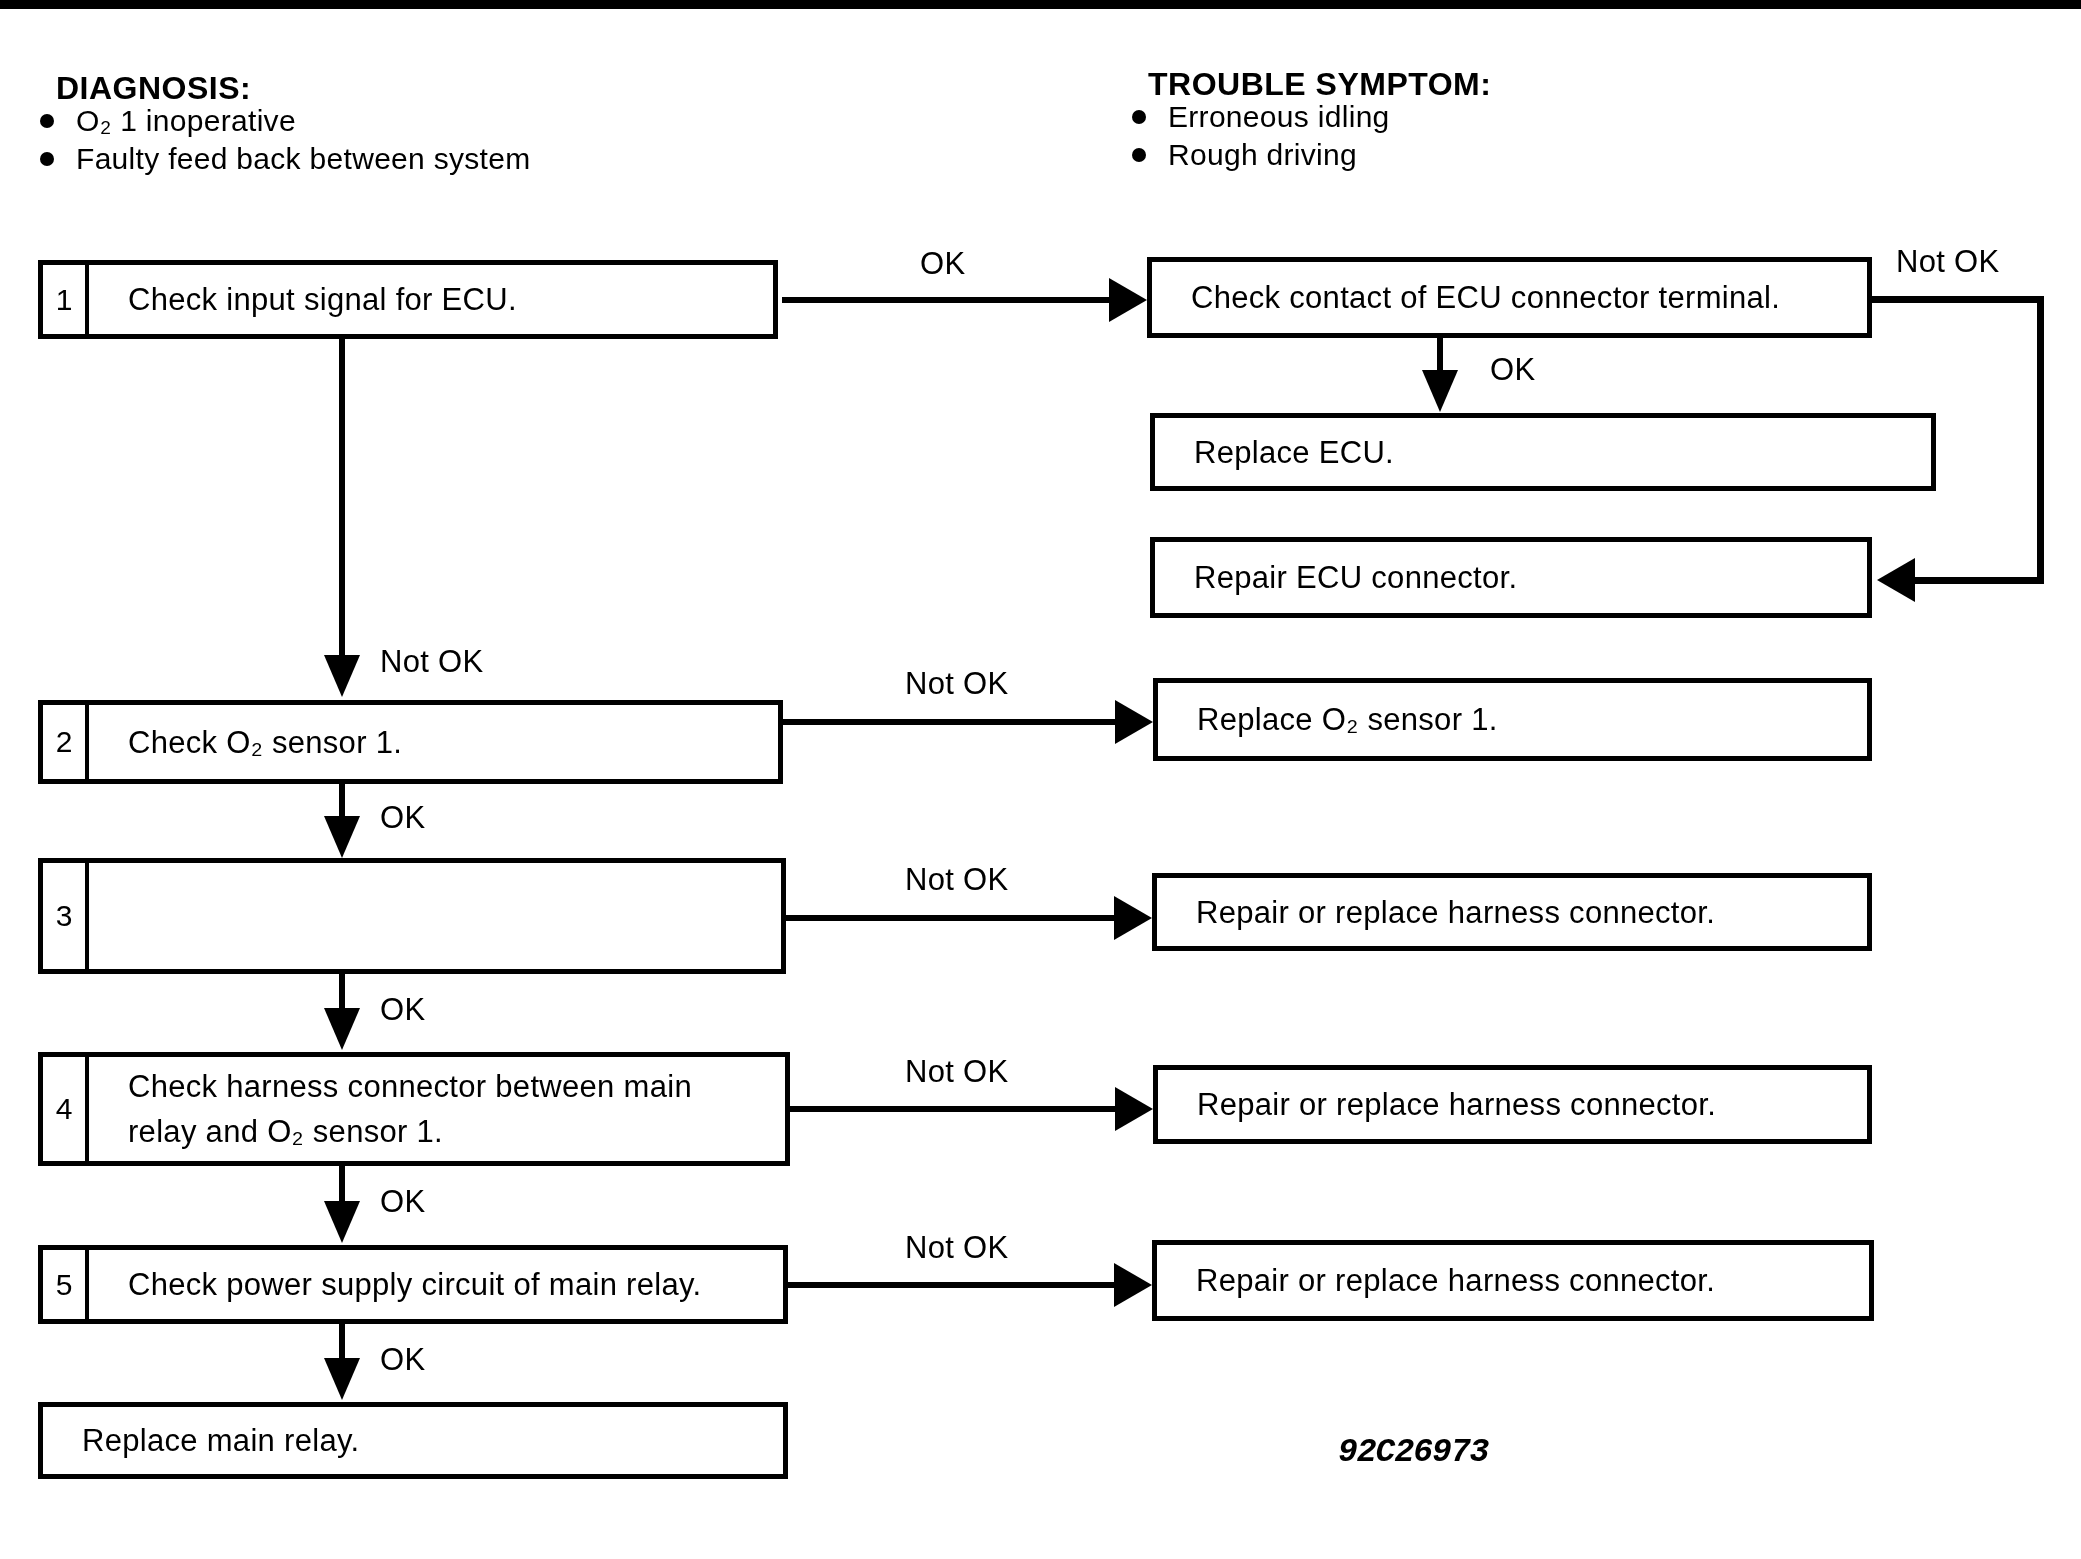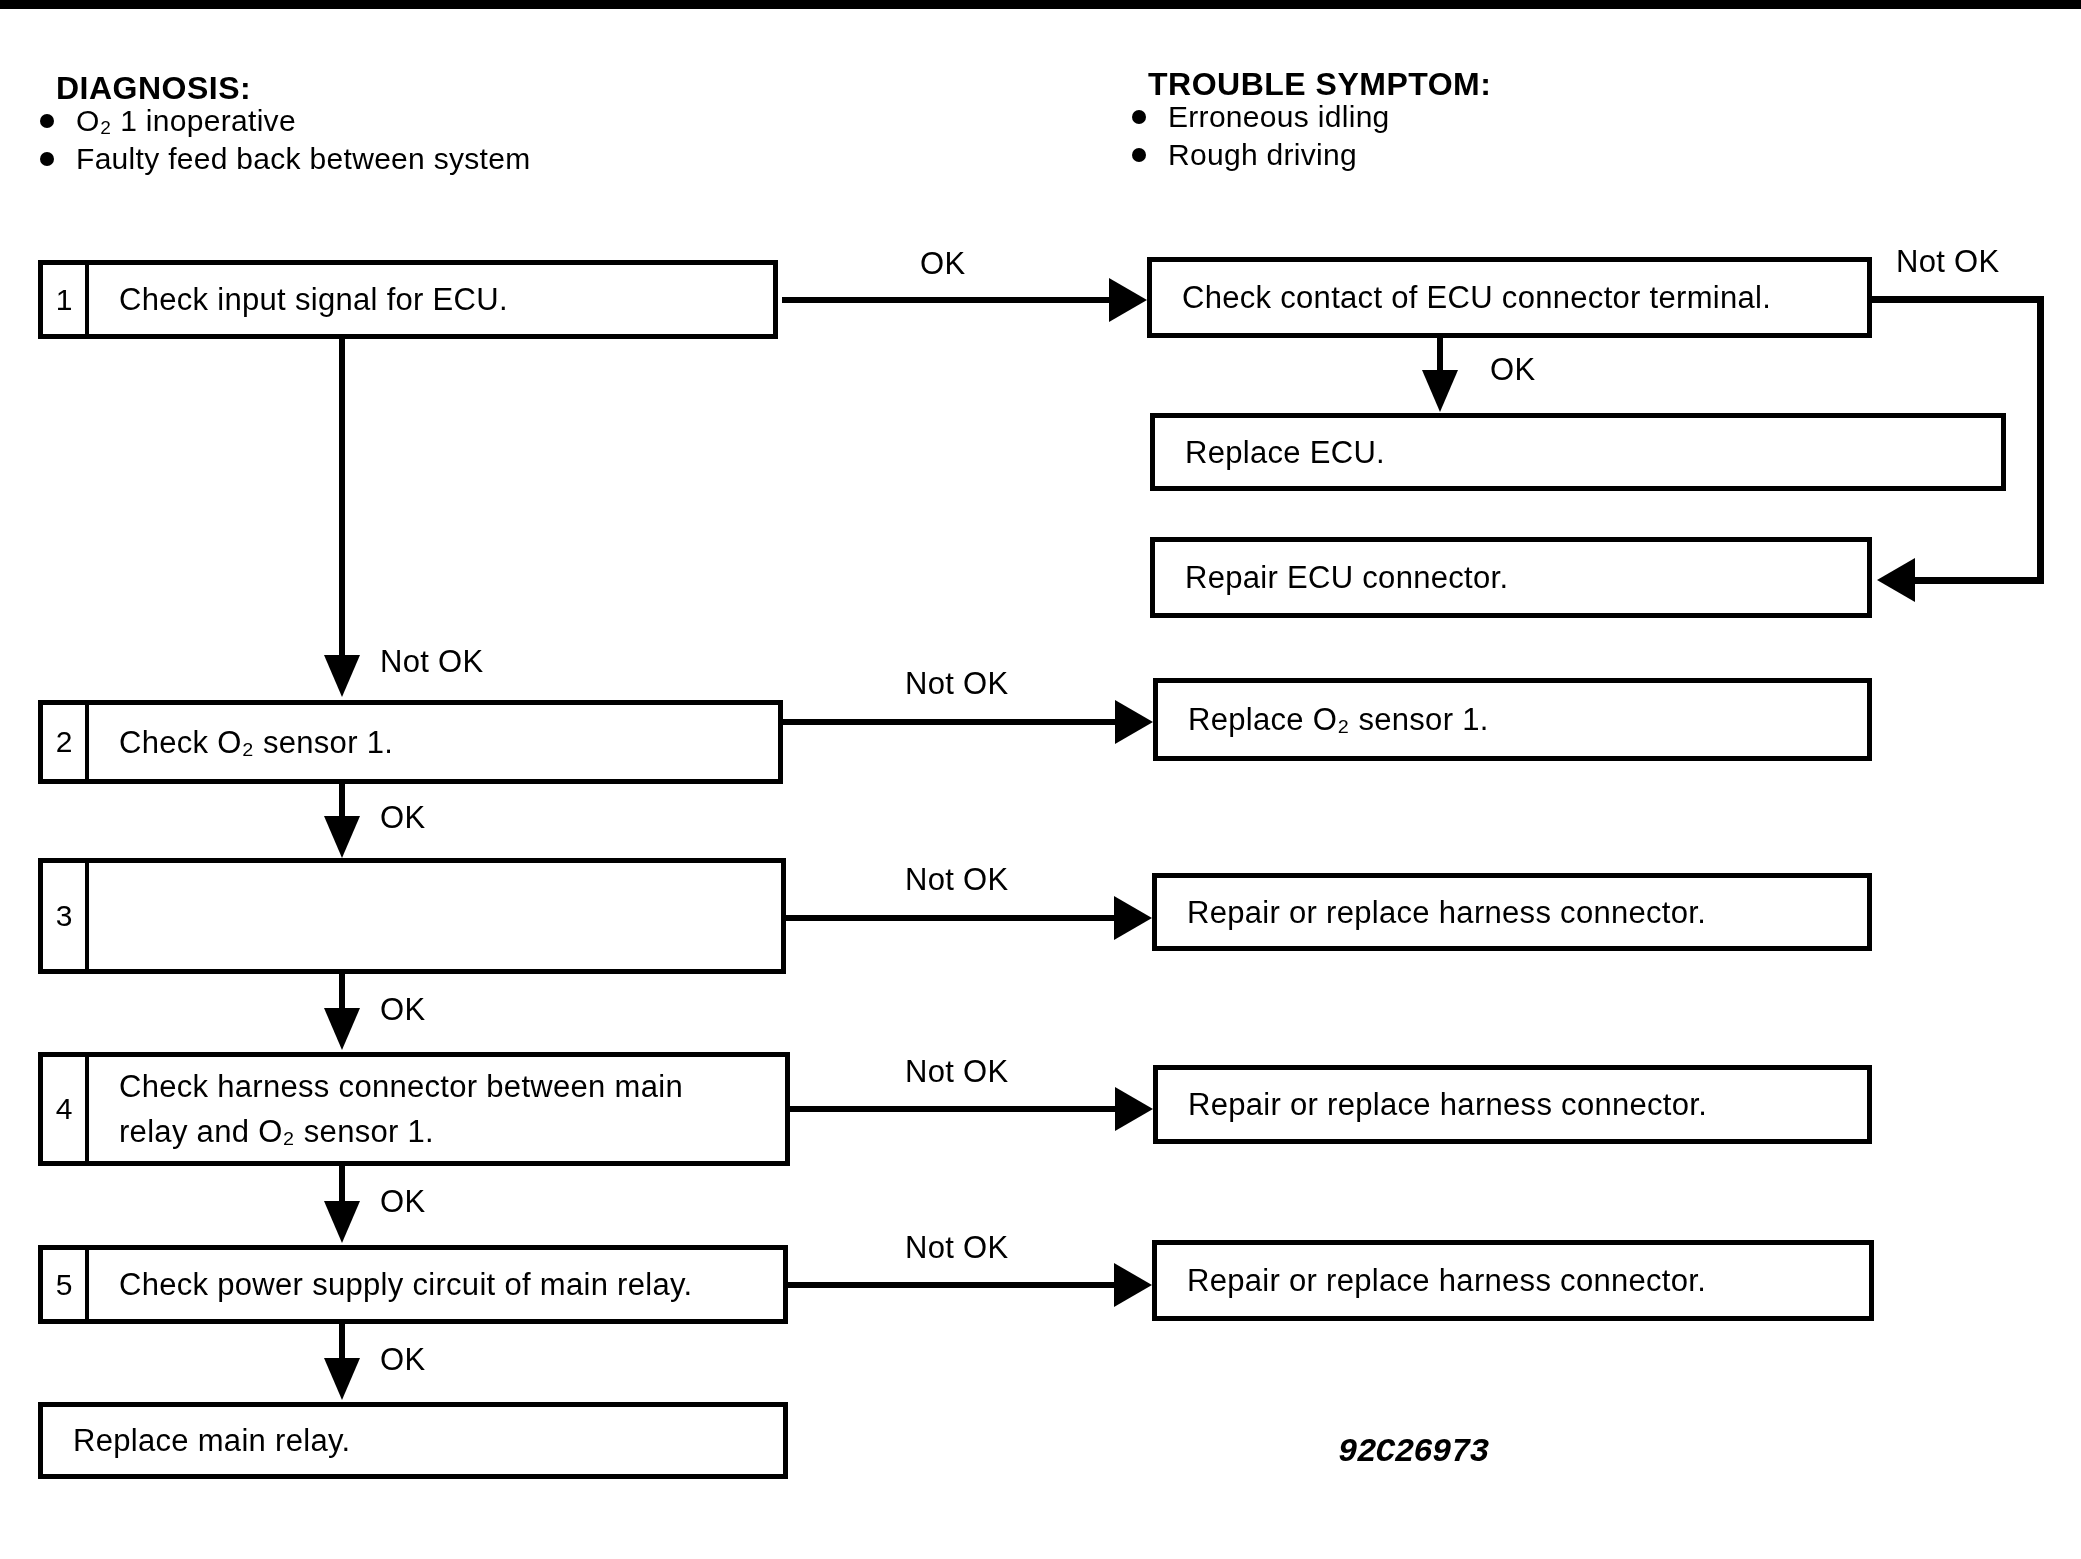--- a/index.html
+++ b/index.html
@@ -10,32 +10,32 @@
   .scanbar{position:absolute;left:0;top:0;width:2081px;height:9px;background:#000;}
 
   
   .h-title{position:absolute;font-size:32px;font-weight:700;letter-spacing:.5px;margin-left:20px;}
   .b-row{position:absolute;display:flex;align-items:center;font-size:30px;letter-spacing:.3px;}
   .dot{width:14px;height:14px;border-radius:50%;background:#000;margin-right:22px;flex:0 0 auto;}
 
   
   .box{position:absolute;border:5px solid #000;background:#fff;display:flex;align-items:center;box-sizing:border-box;}
   .box .num{width:42px;align-self:stretch;border-right:4px solid #000;display:flex;align-items:center;justify-content:center;font-size:30px;flex:0 0 auto;}
-  .box .txt{padding-left:30px;font-size:31px;line-height:45px;letter-spacing:.3px;}
+  .box .txt{padding-left:39px;font-size:31px;line-height:45px;letter-spacing:.3px;}
   .box .txt span{display:block;}
 
   #b1{left:38px;top:260px;width:740px;height:79px;}
   #b2{left:38px;top:700px;width:745px;height:84px;}
   #b3{left:38px;top:858px;width:748px;height:116px;}
   #b4{left:38px;top:1052px;width:752px;height:114px;}
   #b5{left:38px;top:1245px;width:750px;height:79px;}
   #b6{left:38px;top:1402px;width:750px;height:77px;}
 
   #r1{left:1147px;top:257px;width:725px;height:81px;}
-  #r2{left:1150px;top:413px;width:856px;height:78px;}
+  #r2{left:1150px;top:413px;width:786px;height:78px;}
   #r3{left:1150px;top:537px;width:722px;height:81px;}
   #r4{left:1153px;top:678px;width:719px;height:83px;}
   #r5{left:1152px;top:873px;width:720px;height:78px;}
   #r6{left:1153px;top:1065px;width:719px;height:79px;}
   #r7{left:1152px;top:1240px;width:722px;height:81px;}
 
   
   .h-shaft{position:absolute;height:6px;background:#000;}
   .v-shaft{position:absolute;width:6px;background:#000;}
   .h-thick{position:absolute;height:7px;background:#000;}

